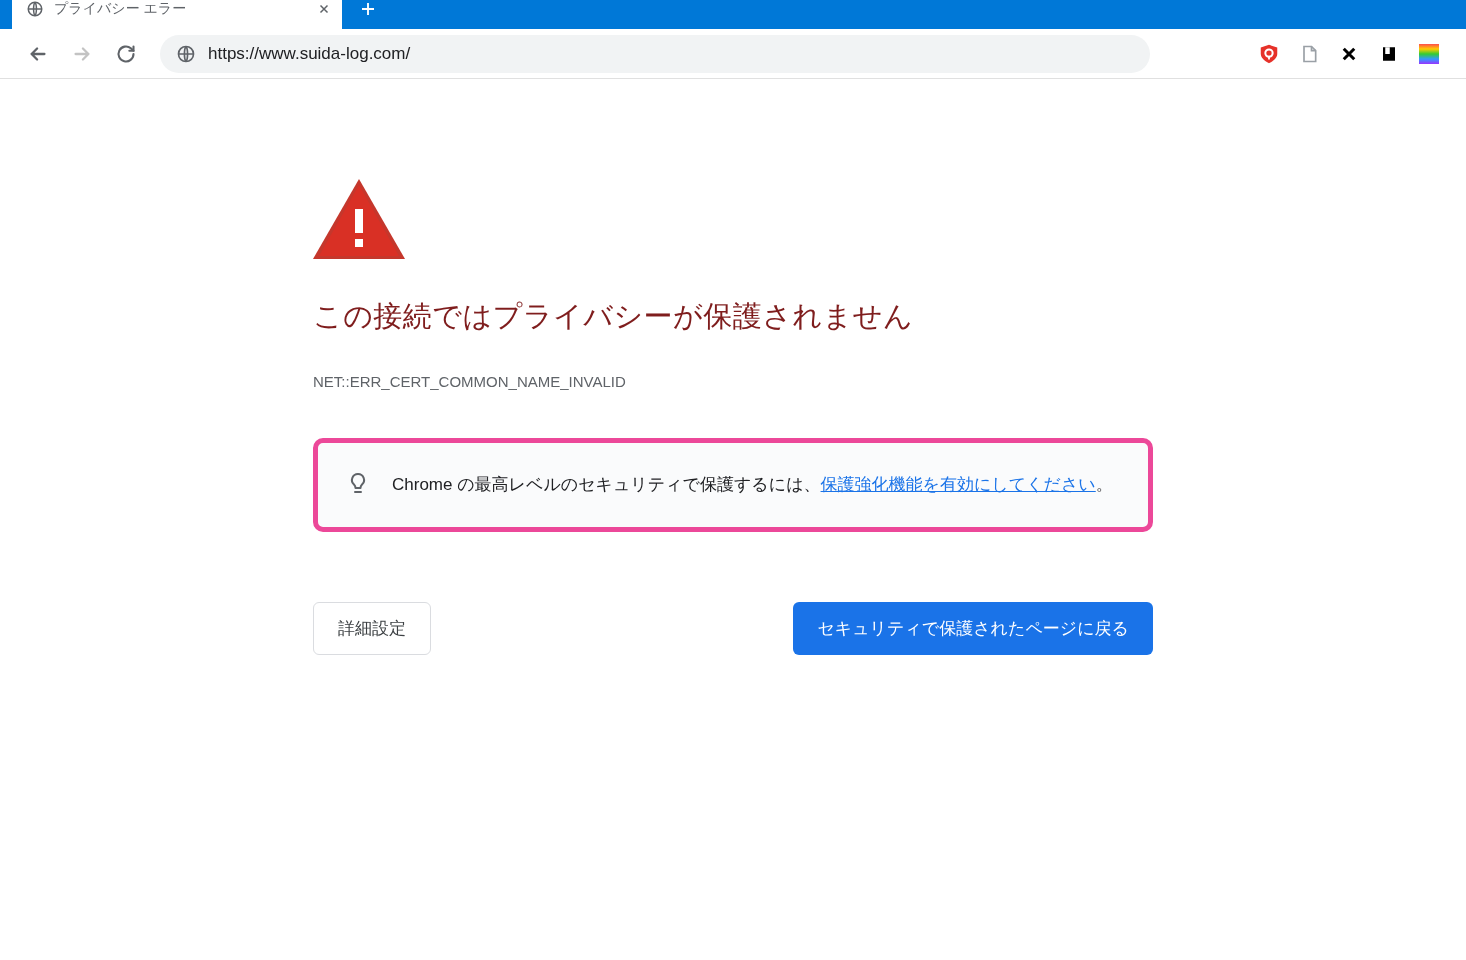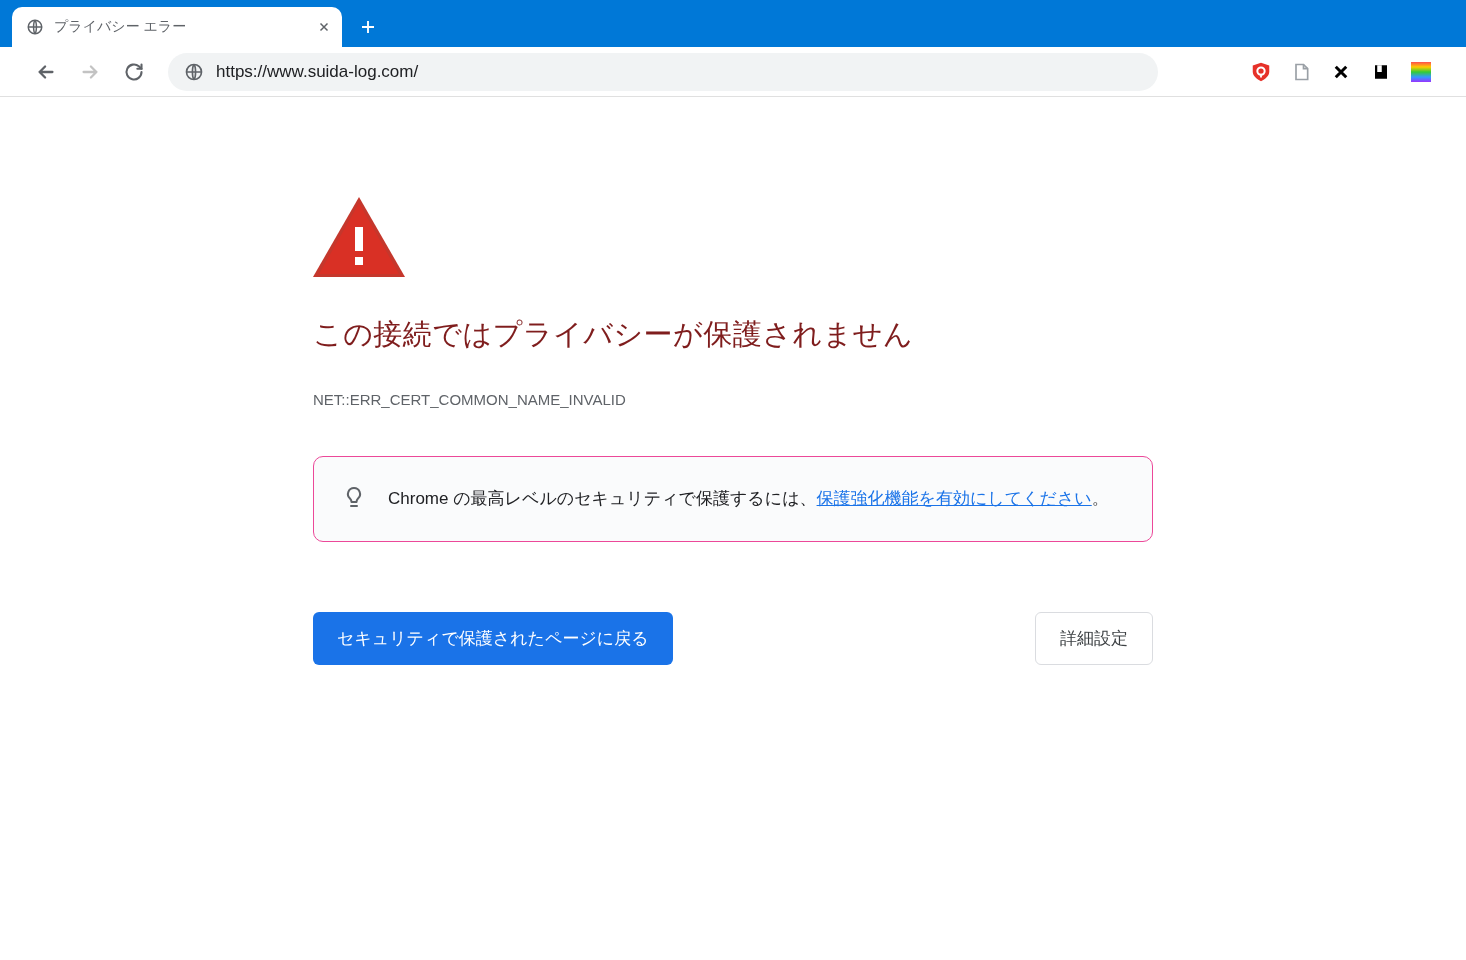--- a/index.html
+++ b/index.html
@@ -9,21 +9,21 @@
     }
     body {
       font-family: "Segoe UI", "Meiryo", "Yu Gothic", sans-serif;
       width: 1466px;
       height: 960px;
       overflow: hidden;
       background: #ffffff;
     }
     
     .tab-bar {
-      height: 47px;
+      height: 29px;
       background: #0078d7;
       display: flex;
       align-items: flex-end;
     }
     .tab {
       background: #ffffff;
       height: 40px;
       width: 330px;
       margin-left: 12px;
       border-radius: 10px 10px 0 0;
@@ -67,21 +67,21 @@
       font-size: 24px;
       border-radius: 50%;
     }
     
     .toolbar {
       height: 50px;
       background: #ffffff;
       border-bottom: 1px solid #e0e0e0;
       display: flex;
       align-items: center;
-      padding: 0 28px;
+      padding: 0 20px;
       gap: 8px;
     }
     .nav-btn {
       width: 36px;
       height: 36px;
       border-radius: 50%;
       display: flex;
       align-items: center;
       justify-content: center;
       color: #5f6368;
@@ -155,21 +155,21 @@
       color: #5f6368;
       text-decoration: underline;
       cursor: pointer;
     }
     .error-code {
       font-size: 15px;
       color: #5f6368;
       margin-bottom: 48px;
     }
     .suggestion-box {
-      border: 1px solid #ec4899;
+      border: 5px solid #ec4899;
       border-radius: 10px;
       background: #fafbfc;
       padding: 26px 28px;
       display: flex;
       gap: 22px;
       align-items: flex-start;
     }
     .suggestion-icon {
       width: 24px;
       height: 24px;
@@ -318,18 +318,18 @@
         <svg viewBox="0 0 24 24" width="24" height="24" fill="none" stroke="#5f6368" stroke-width="2" stroke-linecap="round" stroke-linejoin="round">
           <path d="M9 21h6M10 17h4M12 3a6 6 0 0 0-4 10.5c.8.8 1.5 1.7 1.5 3.5h5c0-1.8.7-2.7 1.5-3.5A6 6 0 0 0 12 3z"></path>
         </svg>
       </span>
       <div class="suggestion-text">
         <span>Chrome の最高レベルのセキュリティで保護するには、</span><a>保護強化機能を有効にしてください</a><span>。</span>
       </div>
     </div>
 
     <div class="button-row">
+      <button class="btn btn-secondary">詳細設定</button>
       <button class="btn btn-primary">セキュリティで保護されたページに戻る</button>
-      <button class="btn btn-secondary">詳細設定</button>
     </div>
 
   </div>
 </div>
 
 </body></html>

